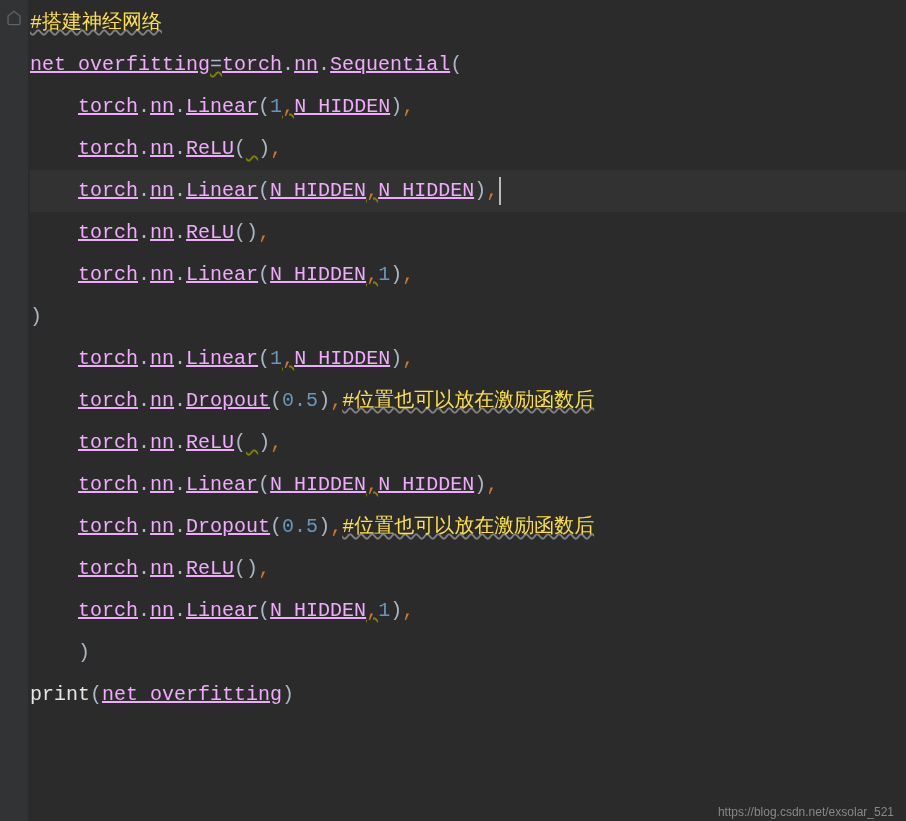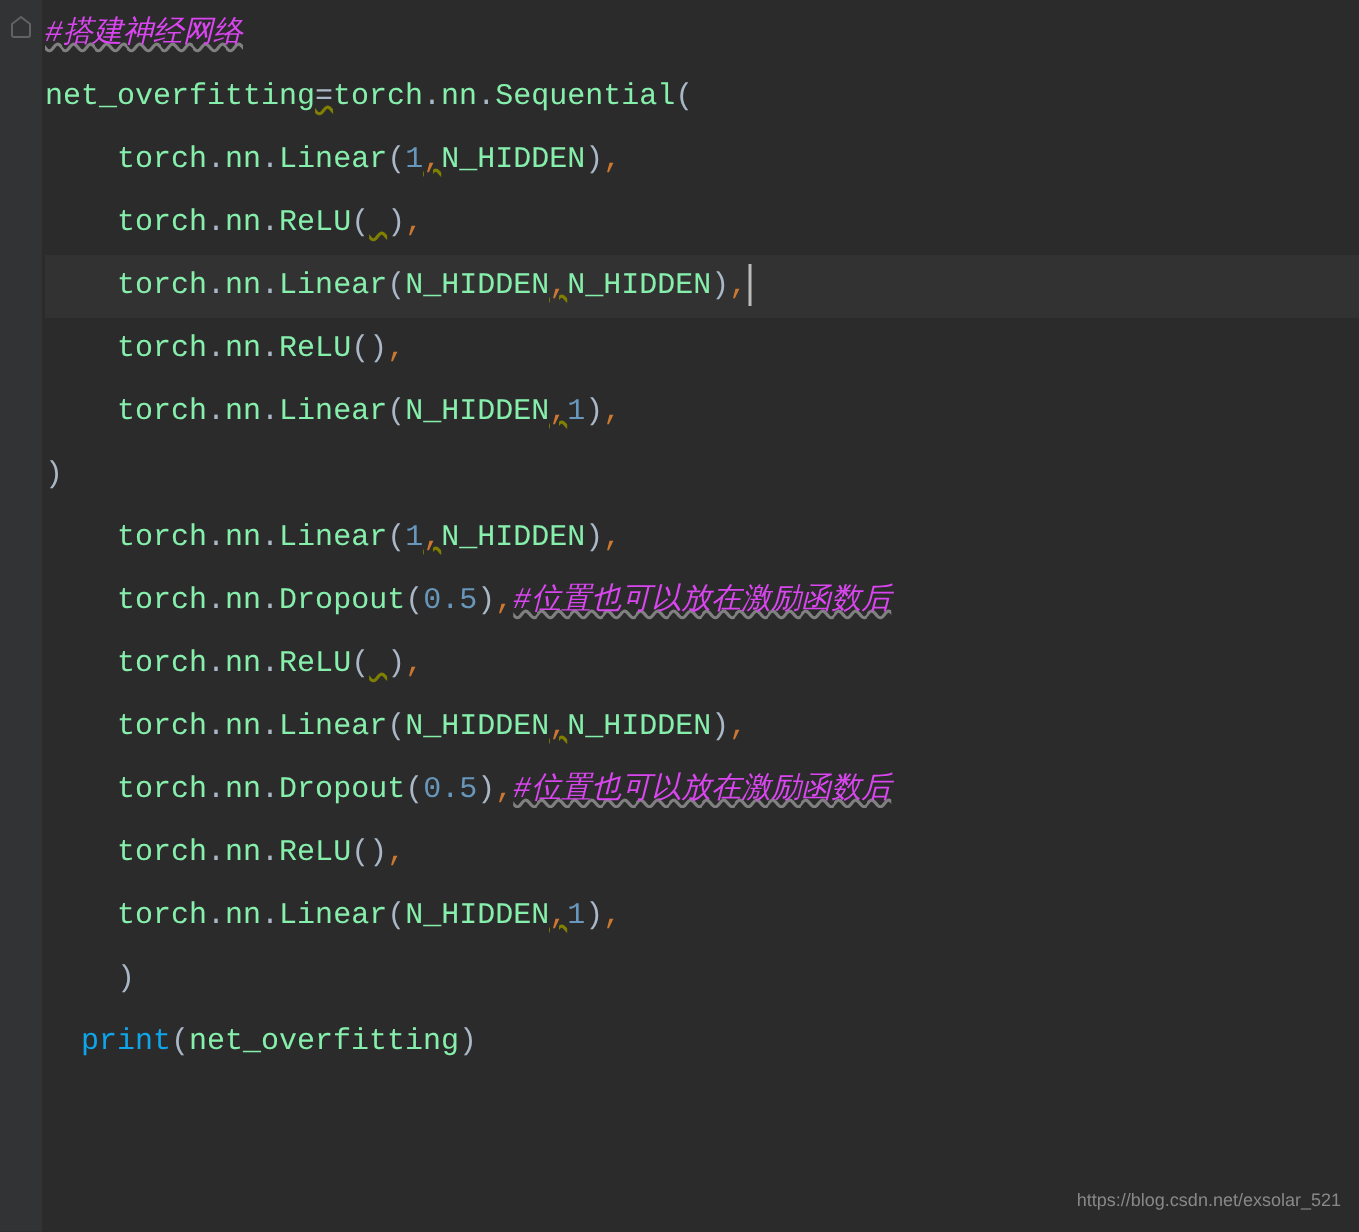--- a/index.html
+++ b/index.html
@@ -48,50 +48,49 @@
     }
     .caret {
       display: inline-block;
       width: 2px;
       height: 28px;
       background-color: #bbbbbb;
       vertical-align: middle;
       margin-left: 1px;
     }
     .comment {
-      color: #d946ef;
+      color: #fde047;
       text-decoration-line: underline;
       text-decoration-style: wavy;
       text-decoration-color: #808080;
-      font-style: italic;
     }
     .identifier {
-      color: #86efac;
+      color: #f0abfc;
+      text-decoration: underline;
     }
     .number {
       color: #6897bb;
     }
     .operator {
       color: #cc7832;
     }
     .builtin {
-      color: #0ea5e9;
-      margin-left: 24px;
+      color: #e5e5e5;
     }
     .punctuation {
       color: #a9b7c6;
     }
     .wavy-green {
       text-decoration-line: underline;
       text-decoration-style: wavy;
       text-decoration-color: #808000;
     }
     .watermark {
       position: absolute;
-      bottom: 14px;
+      bottom: 2px;
       right: 12px;
       font-size: 12px;
       color: #888888;
       font-family: Arial, sans-serif;
       line-height: normal;
     }
   </style>
 </head>
 <body>
 

